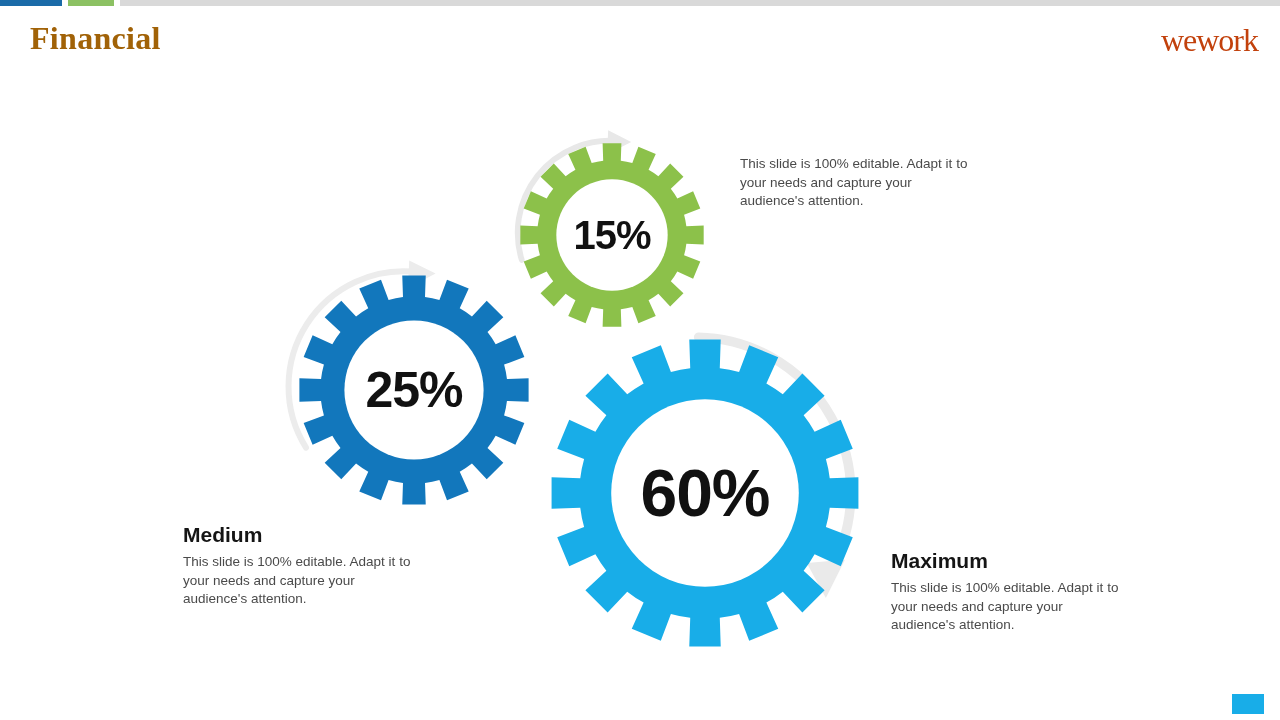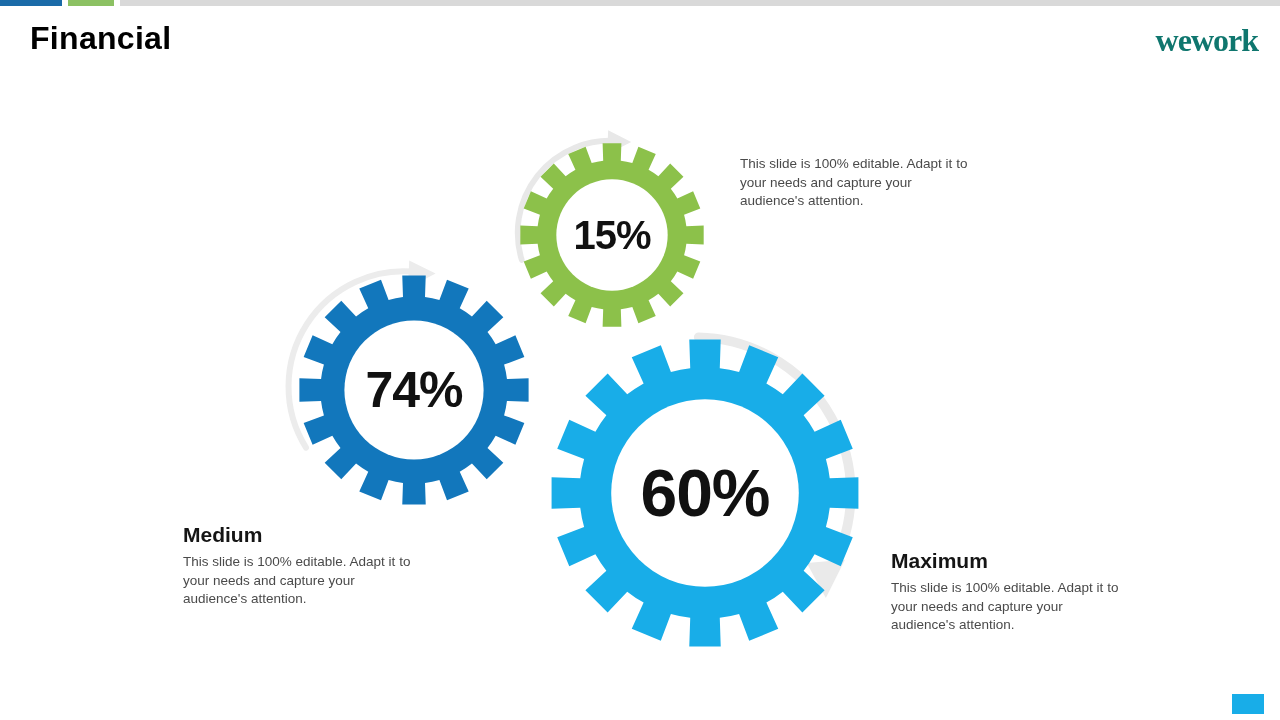--- a/index.html
+++ b/index.html
@@ -30,36 +30,36 @@
   }
   .seg-blue  { left: 0px;   width: 62px;  background: #1a6ba8; }
   .seg-green { left: 68px;  width: 46px;  background: #8cc163; }
   .seg-gray  { left: 120px; width: 1160px; background: #d9d9d9; }
 
   
   .page-title {
     position: absolute;
     left: 30px;
     top: 19px;
-    font-family: Liberation Sans, sans-serif;
+    font-family: Liberation Serif, serif;
     font-weight: bold;
     font-size: 32px;
     letter-spacing: 0.3px;
-    color: #000000;
+    color: #a16207;
     line-height: 38px;
   }
   .brand-logo {
     position: absolute;
     right: 22px;
     top: 22px;
     font-family: "Liberation Serif", serif;
-    font-weight: bold;
+    font-weight: normal;
     font-size: 32px;
     letter-spacing: -1px;
-    color: #0f766e;
+    color: #c2410c;
     line-height: 36px;
   }
 
   
   .stage {
     position: absolute;
     left: 0; top: 0;
     width: 1036px;
     height: 720px;
   }
@@ -153,21 +153,21 @@
 
   <div class="gear-unit" id="gear-med">
     <svg viewBox="0 0 200 200" width="240" height="240">
       <path fill="none" stroke="#ececec" stroke-width="5" stroke-linecap="round" d="M 10 148 A 96 96 0 0 1 104 2"></path>
       <path fill="#ececec" d="M 96 -8 L 118 3 L 95 15 Z"></path>
       <g class="gear-body" fill="#1277bc">
           <path d="M90.83 22.54L90.22 4.50L109.78 4.50L109.17 22.54A78 78 0 0 1 121.17 24.93L121.17 24.93L127.51 8.03L145.59 15.51L138.11 31.95A78 78 0 0 1 148.29 38.75L148.29 38.75L160.61 25.55L174.45 39.39L161.25 51.71A78 78 0 0 1 168.05 61.89L168.05 61.89L184.49 54.41L191.97 72.49L175.07 78.83A78 78 0 0 1 177.46 90.83L177.46 90.83L195.50 90.22L195.50 109.78L177.46 109.17A78 78 0 0 1 175.07 121.17L175.07 121.17L191.97 127.51L184.49 145.59L168.05 138.11A78 78 0 0 1 161.25 148.29L161.25 148.29L174.45 160.61L160.61 174.45L148.29 161.25A78 78 0 0 1 138.11 168.05L138.11 168.05L145.59 184.49L127.51 191.97L121.17 175.07A78 78 0 0 1 109.17 177.46L109.17 177.46L109.78 195.50L90.22 195.50L90.83 177.46A78 78 0 0 1 78.83 175.07L78.83 175.07L72.49 191.97L54.41 184.49L61.89 168.05A78 78 0 0 1 51.71 161.25L51.71 161.25L39.39 174.45L25.55 160.61L38.75 148.29A78 78 0 0 1 31.95 138.11L31.95 138.11L15.51 145.59L8.03 127.51L24.93 121.17A78 78 0 0 1 22.54 109.17L22.54 109.17L4.50 109.78L4.50 90.22L22.54 90.83A78 78 0 0 1 24.93 78.83L24.93 78.83L8.03 72.49L15.51 54.41L31.95 61.89A78 78 0 0 1 38.75 51.71L38.75 51.71L25.55 39.39L39.39 25.55L51.71 38.75A78 78 0 0 1 61.89 31.95L61.89 31.95L54.41 15.51L72.49 8.03L78.83 24.93A78 78 0 0 1 90.83 22.54Z" fill="#1277bc"></path>
         </g>
       <circle cx="100" cy="100" r="58" fill="#ffffff"></circle>
     </svg>
-    <div class="gear-label">74%</div>
+    <div class="gear-label">25%</div>
   </div>
 
   <div class="gear-unit" id="gear-max">
     <svg viewBox="0 0 200 200" width="318" height="318">
       <path fill="none" stroke="#eaeaea" stroke-width="6" stroke-linecap="round" d="M 96 2 A 98 98 0 0 1 178 150"></path>
       <path fill="#eaeaea" d="M 188 142 L 176 166 L 164 144 Z"></path>
       <g class="gear-body" fill="#18ade8">
           <path d="M90.71 21.55L90.11 3.51L109.89 3.51L109.29 21.55A79 79 0 0 1 121.44 23.97L121.44 23.97L127.79 7.07L146.06 14.63L138.60 31.07A79 79 0 0 1 148.91 37.96L148.91 37.96L161.24 24.78L175.22 38.76L162.04 51.09A79 79 0 0 1 168.93 61.40L168.93 61.40L185.37 53.94L192.93 72.21L176.03 78.56A79 79 0 0 1 178.45 90.71L178.45 90.71L196.49 90.11L196.49 109.89L178.45 109.29A79 79 0 0 1 176.03 121.44L176.03 121.44L192.93 127.79L185.37 146.06L168.93 138.60A79 79 0 0 1 162.04 148.91L162.04 148.91L175.22 161.24L161.24 175.22L148.91 162.04A79 79 0 0 1 138.60 168.93L138.60 168.93L146.06 185.37L127.79 192.93L121.44 176.03A79 79 0 0 1 109.29 178.45L109.29 178.45L109.89 196.49L90.11 196.49L90.71 178.45A79 79 0 0 1 78.56 176.03L78.56 176.03L72.21 192.93L53.94 185.37L61.40 168.93A79 79 0 0 1 51.09 162.04L51.09 162.04L38.76 175.22L24.78 161.24L37.96 148.91A79 79 0 0 1 31.07 138.60L31.07 138.60L14.63 146.06L7.07 127.79L23.97 121.44A79 79 0 0 1 21.55 109.29L21.55 109.29L3.51 109.89L3.51 90.11L21.55 90.71A79 79 0 0 1 23.97 78.56L23.97 78.56L7.07 72.21L14.63 53.94L31.07 61.40A79 79 0 0 1 37.96 51.09L37.96 51.09L24.78 38.76L38.76 24.78L51.09 37.96A79 79 0 0 1 61.40 31.07L61.40 31.07L53.94 14.63L72.21 7.07L78.56 23.97A79 79 0 0 1 90.71 21.55Z" fill="#18ade8"></path>
         </g>
       <circle cx="100" cy="100" r="59" fill="#ffffff"></circle>

